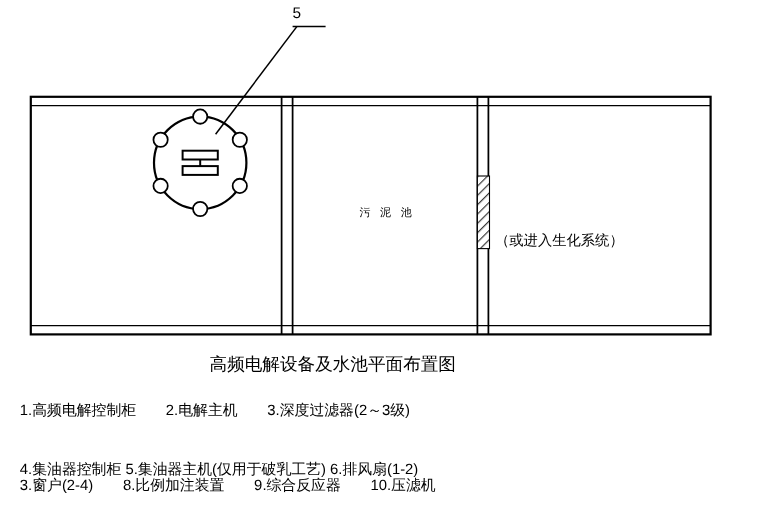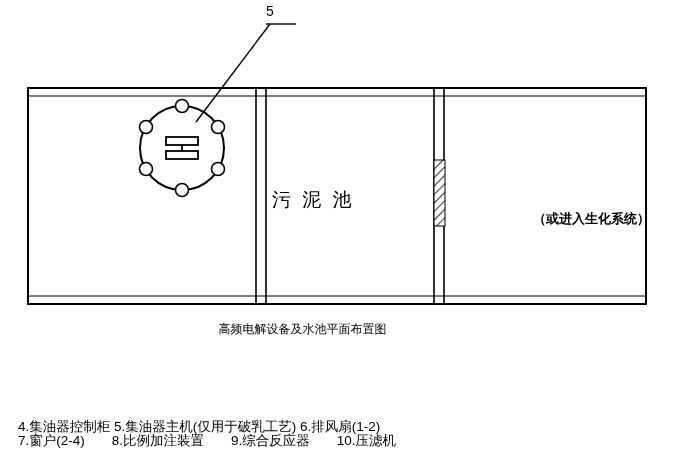--- a/index.html
+++ b/index.html
@@ -29,23 +29,23 @@
   }
   .lbl {
     position: absolute;
     font-family: "Liberation Sans", sans-serif;
     color: #000;
     white-space: pre;
     line-height: 1.35;
   }
   
   .pool-label {
-    font-size: 19px;
+    font-size: 10px;
     letter-spacing: 3px;
-    text-align: left;
+    text-align: center;
   }
   #label-tiaojie {
     left: 60px;
     top: 208px;
     width: 180px;
   }
   #label-wuni {
     left: 272px;
     top: 187px;
     width: 160px;
@@ -54,36 +54,35 @@
     left: 455px;
     top: 187px;
     width: 190px;
   }
   #label-jingshui-sub {
     left: 450px;
     top: 210px;
     width: 200px;
     font-size: 13px;
     letter-spacing: 0px;
-    text-align: right;
-    font-weight: bold;
+    text-align: left;
   }
   
   #callout-5 {
     left: 266px;
     top: 2px;
     font-size: 14px;
   }
   
   #caption {
     left: 0px;
     top: 321px;
     width: 605px;
     text-align: center;
-    font-size: 12px;
+    font-size: 16px;
   }
   
   .legend-line {
     font-size: 13.5px;
     left: 18px;
     width: 660px;
   }
   #legend-0 { top: 364px; }
   #legend-1 { top: 418px; }
   #legend-2 { top: 432px; }
@@ -130,16 +129,17 @@
     <line x1="266" y1="24" x2="296" y2="24" stroke="#000000" stroke-width="1.4"></line>
   </svg>
 
   <div class="lbl" id="callout-5">5</div>
 
   <div class="lbl pool-label" id="label-wuni">污 泥 池</div>
   <div class="lbl" id="label-jingshui-sub">（或进入生化系统）</div>
 
   <div class="lbl" id="caption">高频电解设备及水池平面布置图</div>
 
+  <div class="lbl legend-line" id="legend-0">1.高频电解控制柜　　2.电解主机　　3.深度过滤器(2～3级)</div>
   <div class="lbl legend-line" id="legend-1">4.集油器控制柜 5.集油器主机(仅用于破乳工艺) 6.排风扇(1-2)</div>
-  <div class="lbl legend-line" id="legend-2">7.窗户(2-4)　　8.比例加注装置　　9.综合反应器　　10.压滤机</div>
+  <div class="lbl legend-line" id="legend-2">3.窗户(2-4)　　8.比例加注装置　　9.综合反应器　　10.压滤机</div>
 
 </div>
 
 </body></html>

